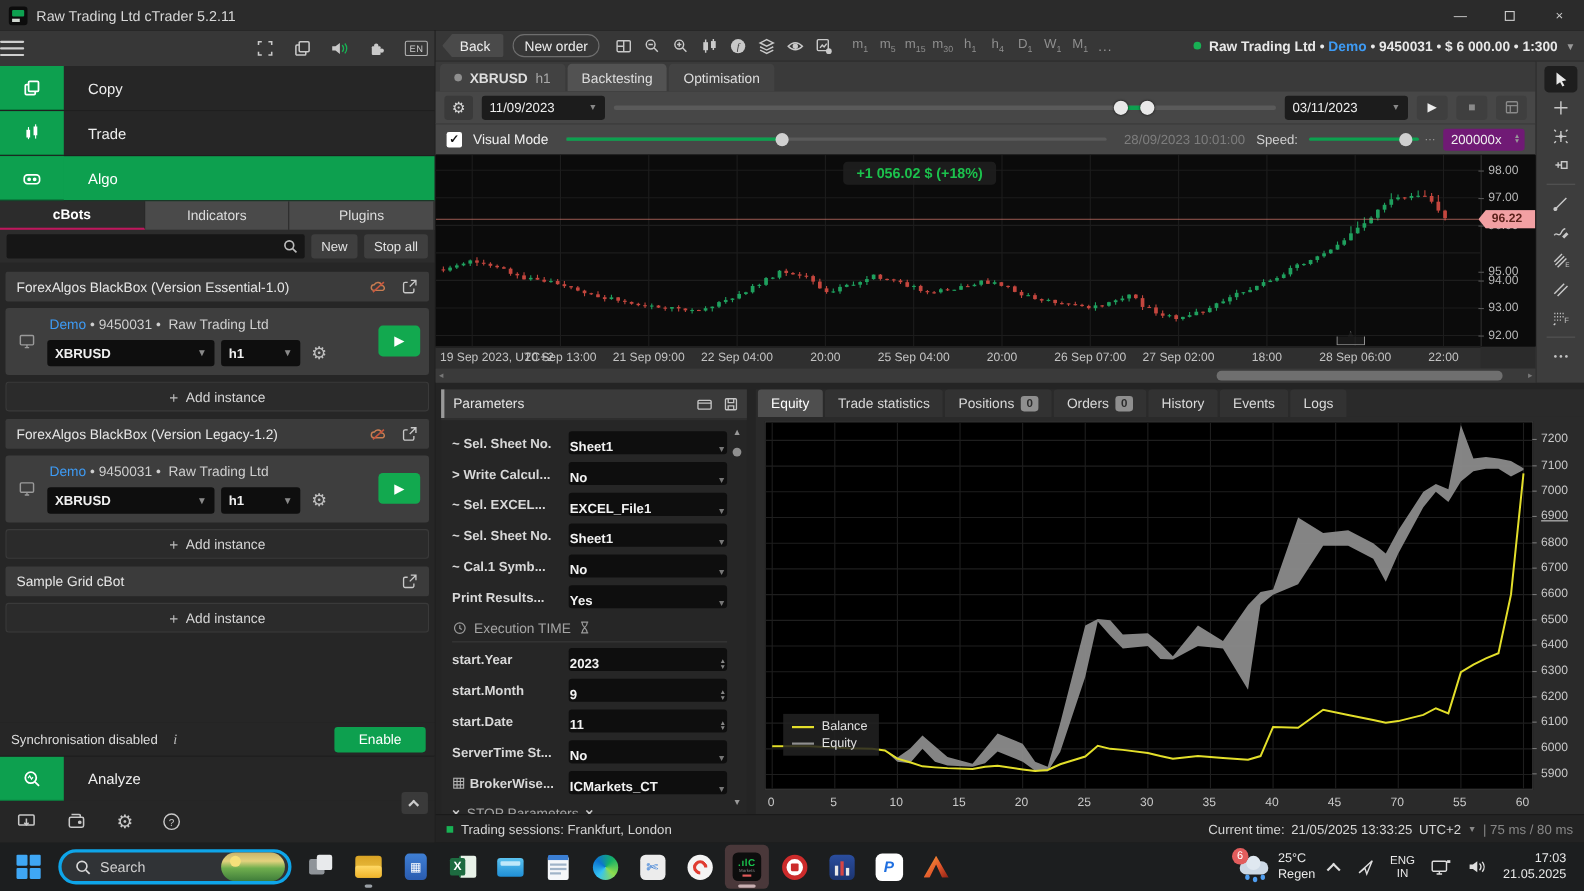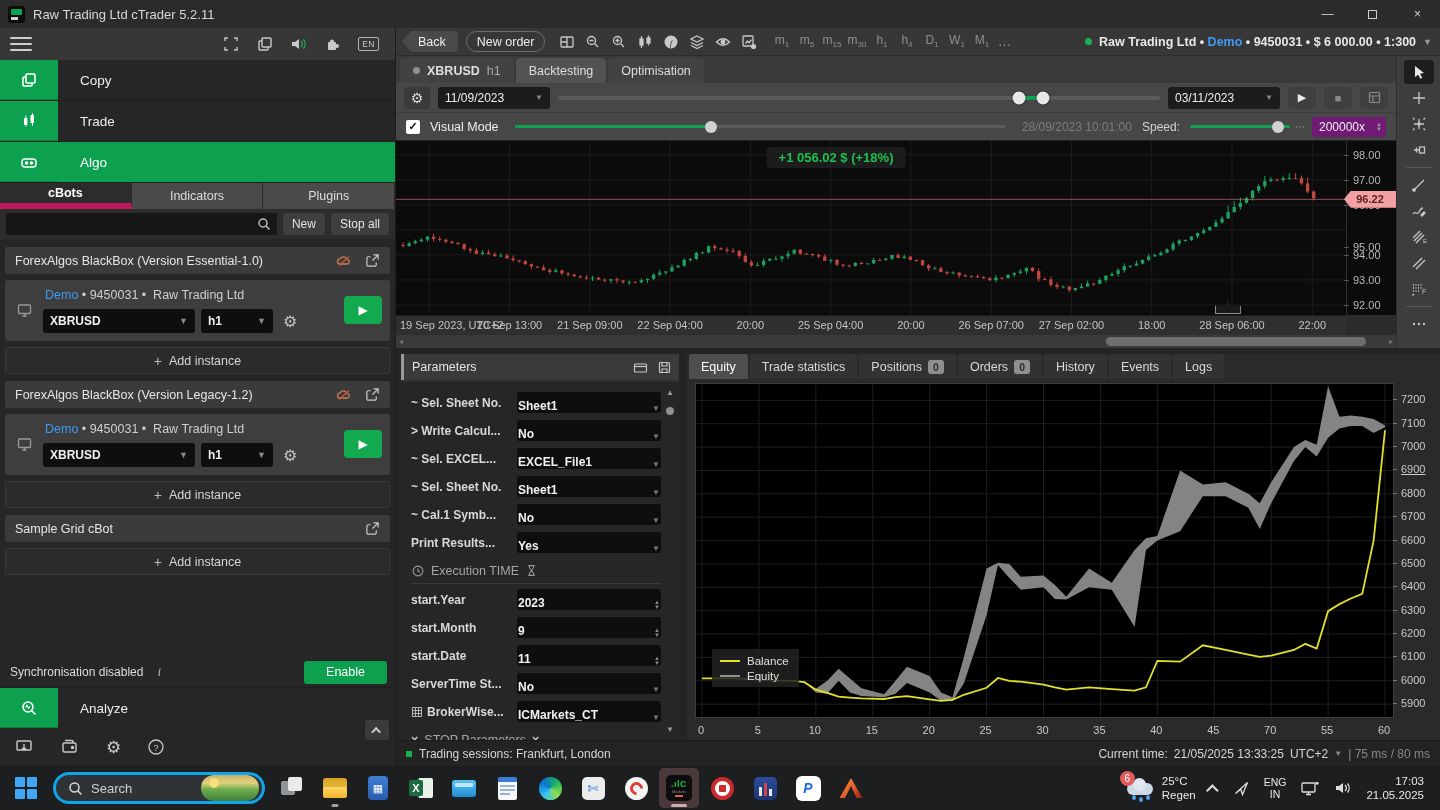--- a/index.html
+++ b/index.html
@@ -16,36 +16,36 @@
   .win-controls{margin-left:auto;display:flex;height:100%;}
   .win-btn{width:45px;height:100%;display:flex;align-items:center;justify-content:center;color:#cfcfcf;font-size:12px;}
   .win-btn .maxbox{width:9px;height:9px;border:1px solid #cfcfcf;display:block;}
 
   
   .app{flex:1;display:flex;min-height:0;background:#242424;}
   .sidebar{width:396px;flex:none;display:flex;flex-direction:column;background:#262626;border-right:1px solid #1c1c1c;}
   .main{flex:1;display:flex;flex-direction:column;min-width:0;}
 
   
-  .side-top{height:32px;background:#373737;display:flex;align-items:center;padding:0 10px;flex:none;}
+  .side-top{height:32px;background:#373737;display:flex;align-items:center;padding:0 0;flex:none;}
   .burger{width:22px;height:14px;display:flex;flex-direction:column;justify-content:space-between;}
   .burger span{height:2px;background:#cfcfcf;border-radius:1px;}
   .side-top-icons{margin-left:auto;display:flex;align-items:center;gap:16px;margin-right:6px;}
   .sico{width:18px;height:18px;display:flex;align-items:center;justify-content:center;}
   .en-box{border:1px solid #b0b0b0;color:#c9c9c9;font-size:8.5px;padding:1px 3px;border-radius:2px;letter-spacing:.5px;}
 
   .nav-row{height:41px;display:flex;align-items:center;background:#262626;border-bottom:1px solid #1f1f1f;flex:none;}
   .nav-ico{width:58px;height:100%;background:#0da04f;display:flex;align-items:center;justify-content:center;flex:none;border-bottom:1px solid rgba(0,0,0,.2);}
   .nav-label{padding-left:22px;font-size:13.5px;color:#eee;}
   .nav-row.active{background:#0da04f;}
   .nav-row.active .nav-label{color:#fff;}
 
   .side-tabs{height:26px;display:flex;flex:none;}
   .side-tab{flex:1;display:flex;align-items:center;justify-content:center;background:#4a4a4a;color:#ddd;font-size:12.5px;border-right:1px solid #2a2a2a;}
-  .side-tab.active{background:#2c2c2c;font-weight:bold;border-bottom:6px solid #be185d;color:#fff;}
+  .side-tab.active{background:#2c2c2c;font-weight:bold;border-bottom:2px solid #be185d;color:#fff;}
 
   .side-search{height:30px;display:flex;align-items:center;gap:6px;padding:4px 6px;background:#2c2c2c;flex:none;}
   .search-box{flex:1;height:22px;background:#161616;border-radius:2px;display:flex;align-items:center;padding:0 6px;}
   .search-box .grow{flex:1;}
   .btn-gray{height:22px;background:#3f3f3f;color:#e3e3e3;border-radius:3px;display:flex;align-items:center;padding:0 9px;font-size:12px;}
 
   .bots{flex:1;overflow:hidden;padding:8px 5px 0 5px;display:flex;flex-direction:column;gap:7px;background:#262626;}
   .bot-group{display:flex;flex-direction:column;gap:6px;}
   .bot-header{height:27px;background:#3b3b3b;border-radius:2px;display:flex;align-items:center;padding:0 10px;color:#e6e6e6;font-size:12.5px;}
   .bot-header .hicons{margin-left:auto;display:flex;gap:12px;align-items:center;}

